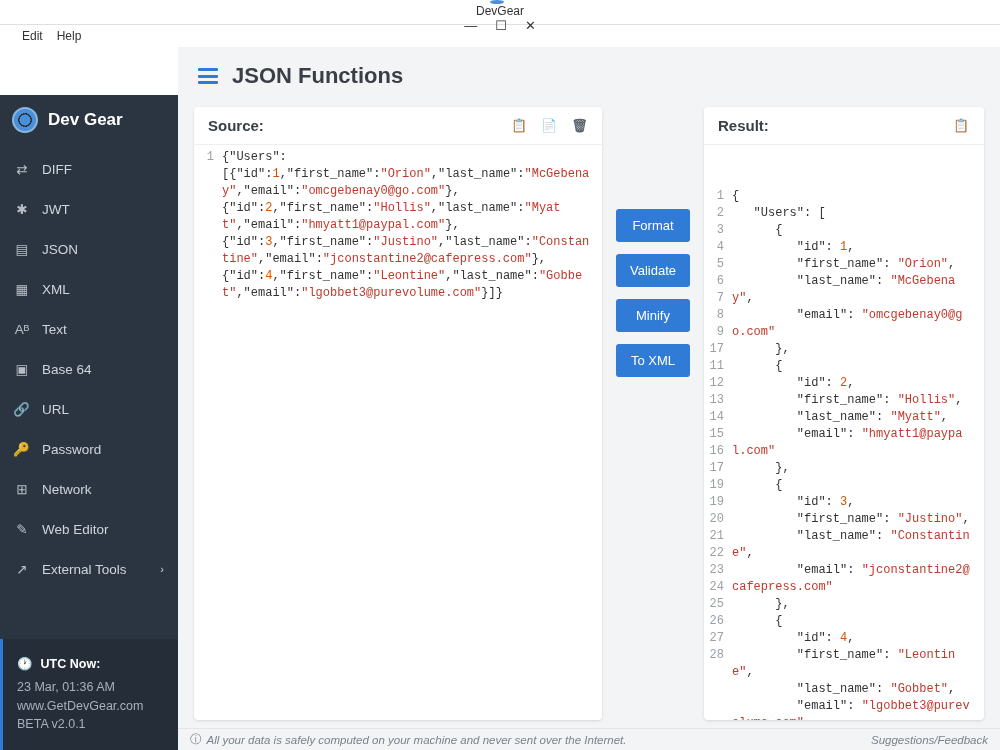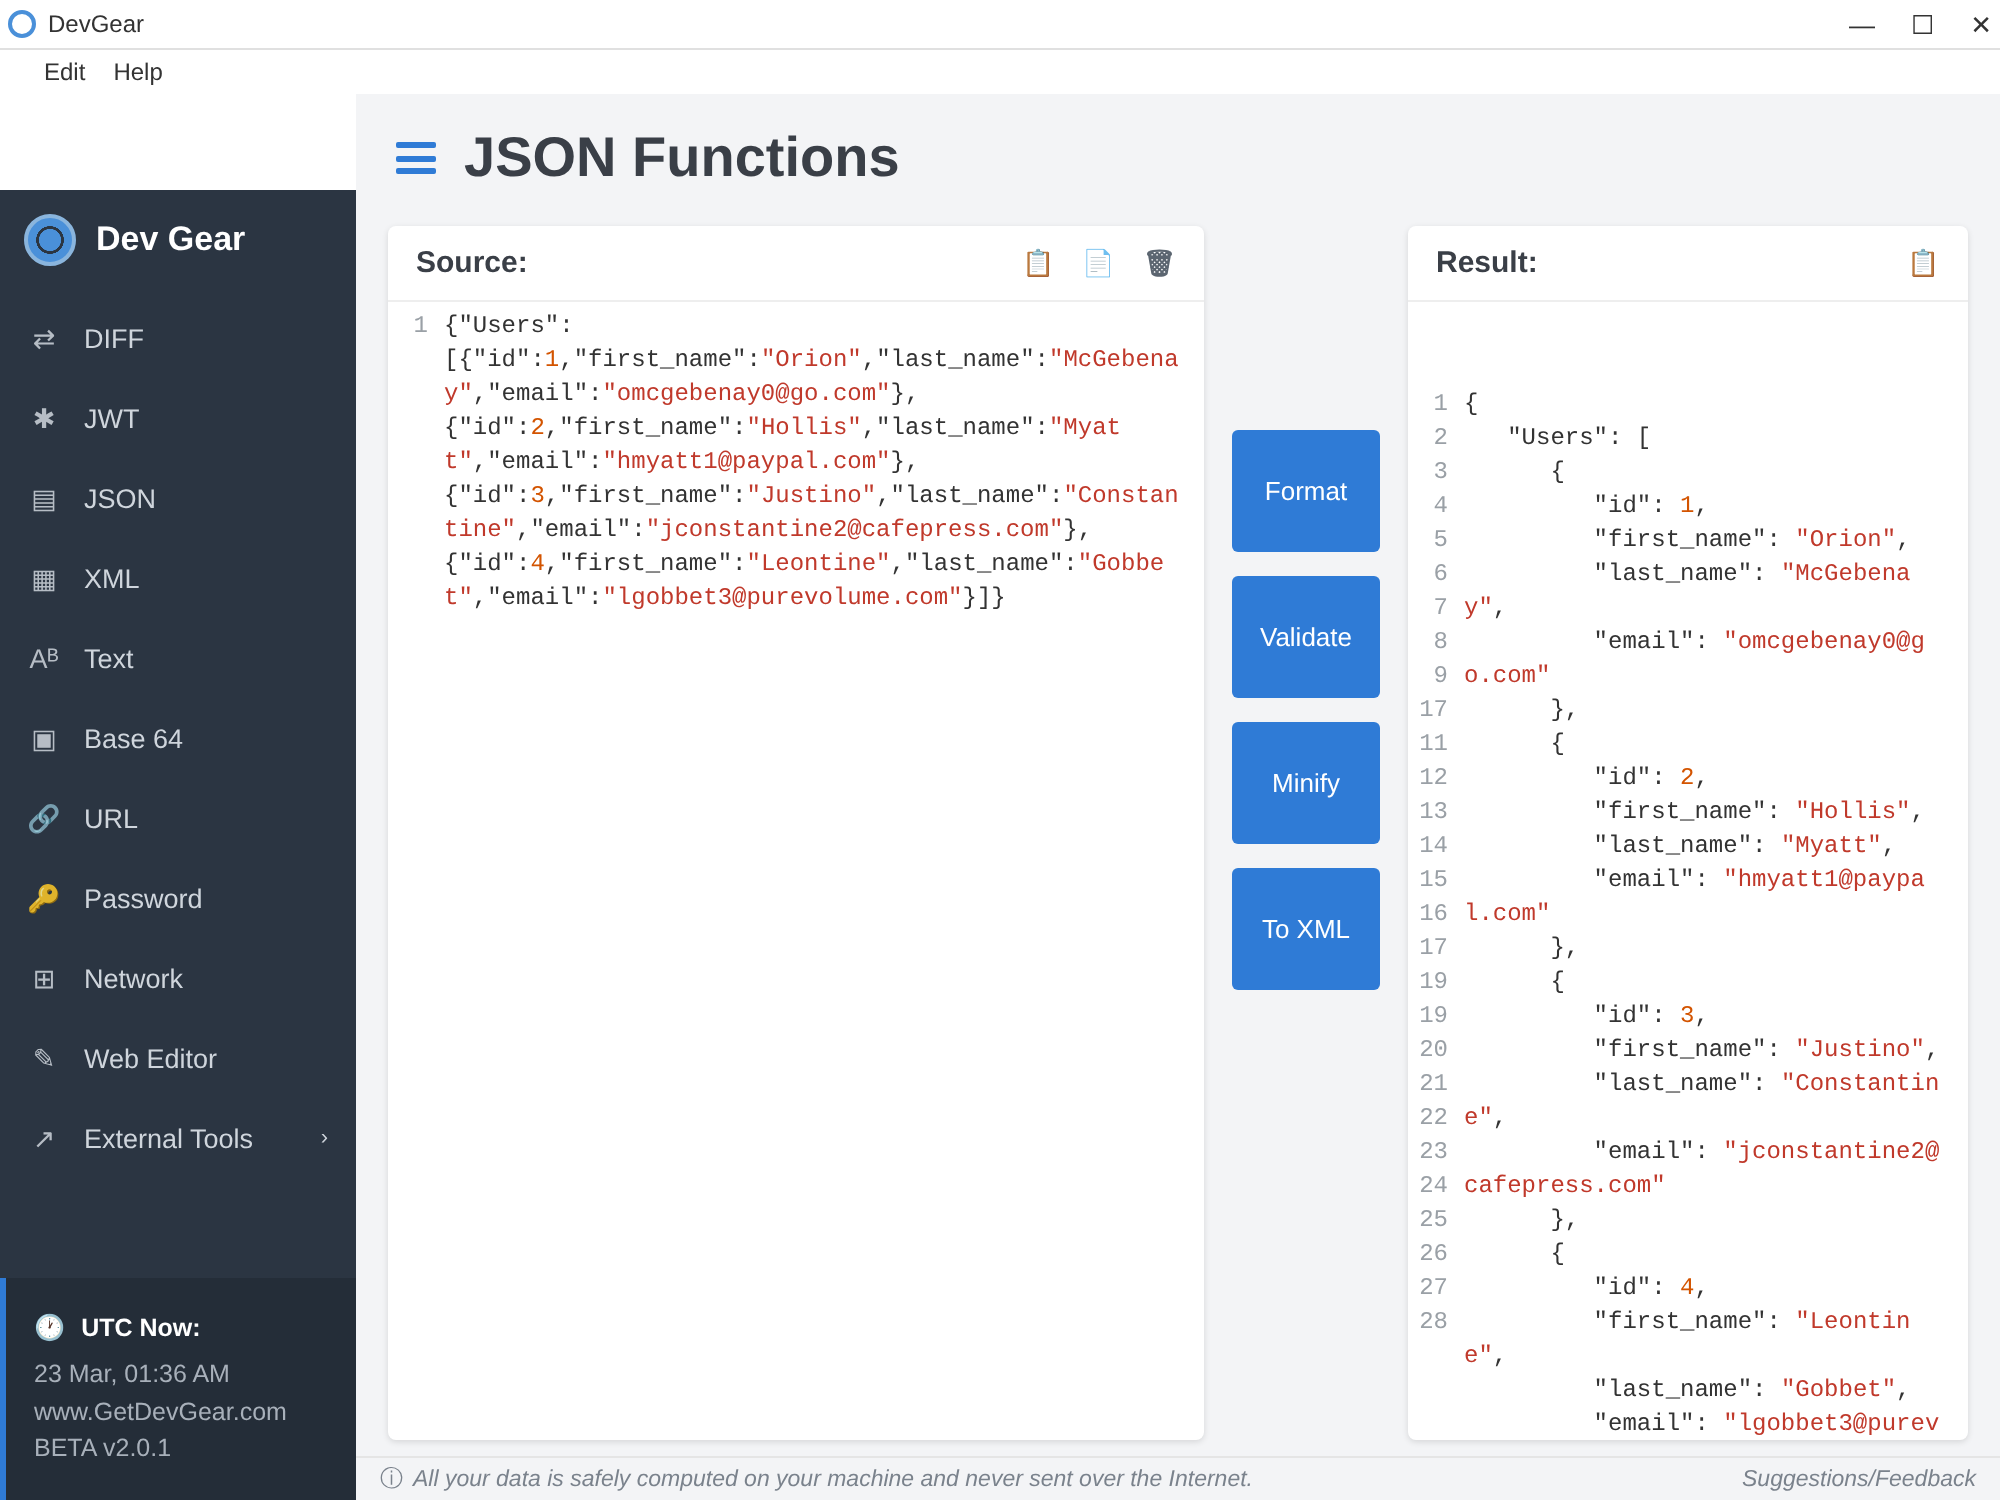--- a/index.html
+++ b/index.html
@@ -13,20 +13,21 @@
       flex-direction: column;
     }
     .titlebar {
       height: 25px;
       display: flex;
       align-items: center;
       padding: 0 4px;
       font-size: 12px;
       color: #333;
       border-bottom: 1px solid #e0e0e0;
+      flex-direction: column;
     }
     .titlebar .logo-icon {
       width: 14px; height: 14px;
       border-radius: 50%;
       border: 2px solid #4a90d9;
       margin-right: 6px;
     }
     .titlebar-spacer { flex: 1; }
     .win-controls { display: flex; gap: 18px; font-size: 13px; color: #333; }
     .menubar {
@@ -91,21 +92,21 @@
       display: flex;
       align-items: center;
       gap: 14px;
       padding: 16px 20px 12px 20px;
     }
     .hamburger {
       width: 20px; height: 16px;
       display: flex; flex-direction: column; justify-content: space-between;
     }
     .hamburger span { height: 3px; background: #2f7bd6; border-radius: 1px; }
-    .page-title { font-size: 28px; font-weight: 700; color: #3a3f47; }
+    .page-title { font-size: 22px; font-weight: 700; color: #3a3f47; }
     .workspace {
       flex: 1;
       display: flex;
       gap: 14px;
       padding: 6px 16px 8px 16px;
       overflow: hidden;
     }
     .panel {
       background: #fff;
       border-radius: 4px;
@@ -151,21 +152,21 @@
       display: flex;
       flex-direction: column;
       gap: 12px;
       padding-top: 102px;
       width: 74px;
     }
     .action-btn {
       background: #2f7bd6;
       color: #fff;
       border: none;
-      padding: 23px 0;
+      padding: 9px 0;
       border-radius: 3px;
       font-size: 13px;
       cursor: pointer;
     }
     .footer {
       height: 22px;
       display: flex;
       align-items: center;
       padding: 0 12px;
       font-size: 11.5px;

